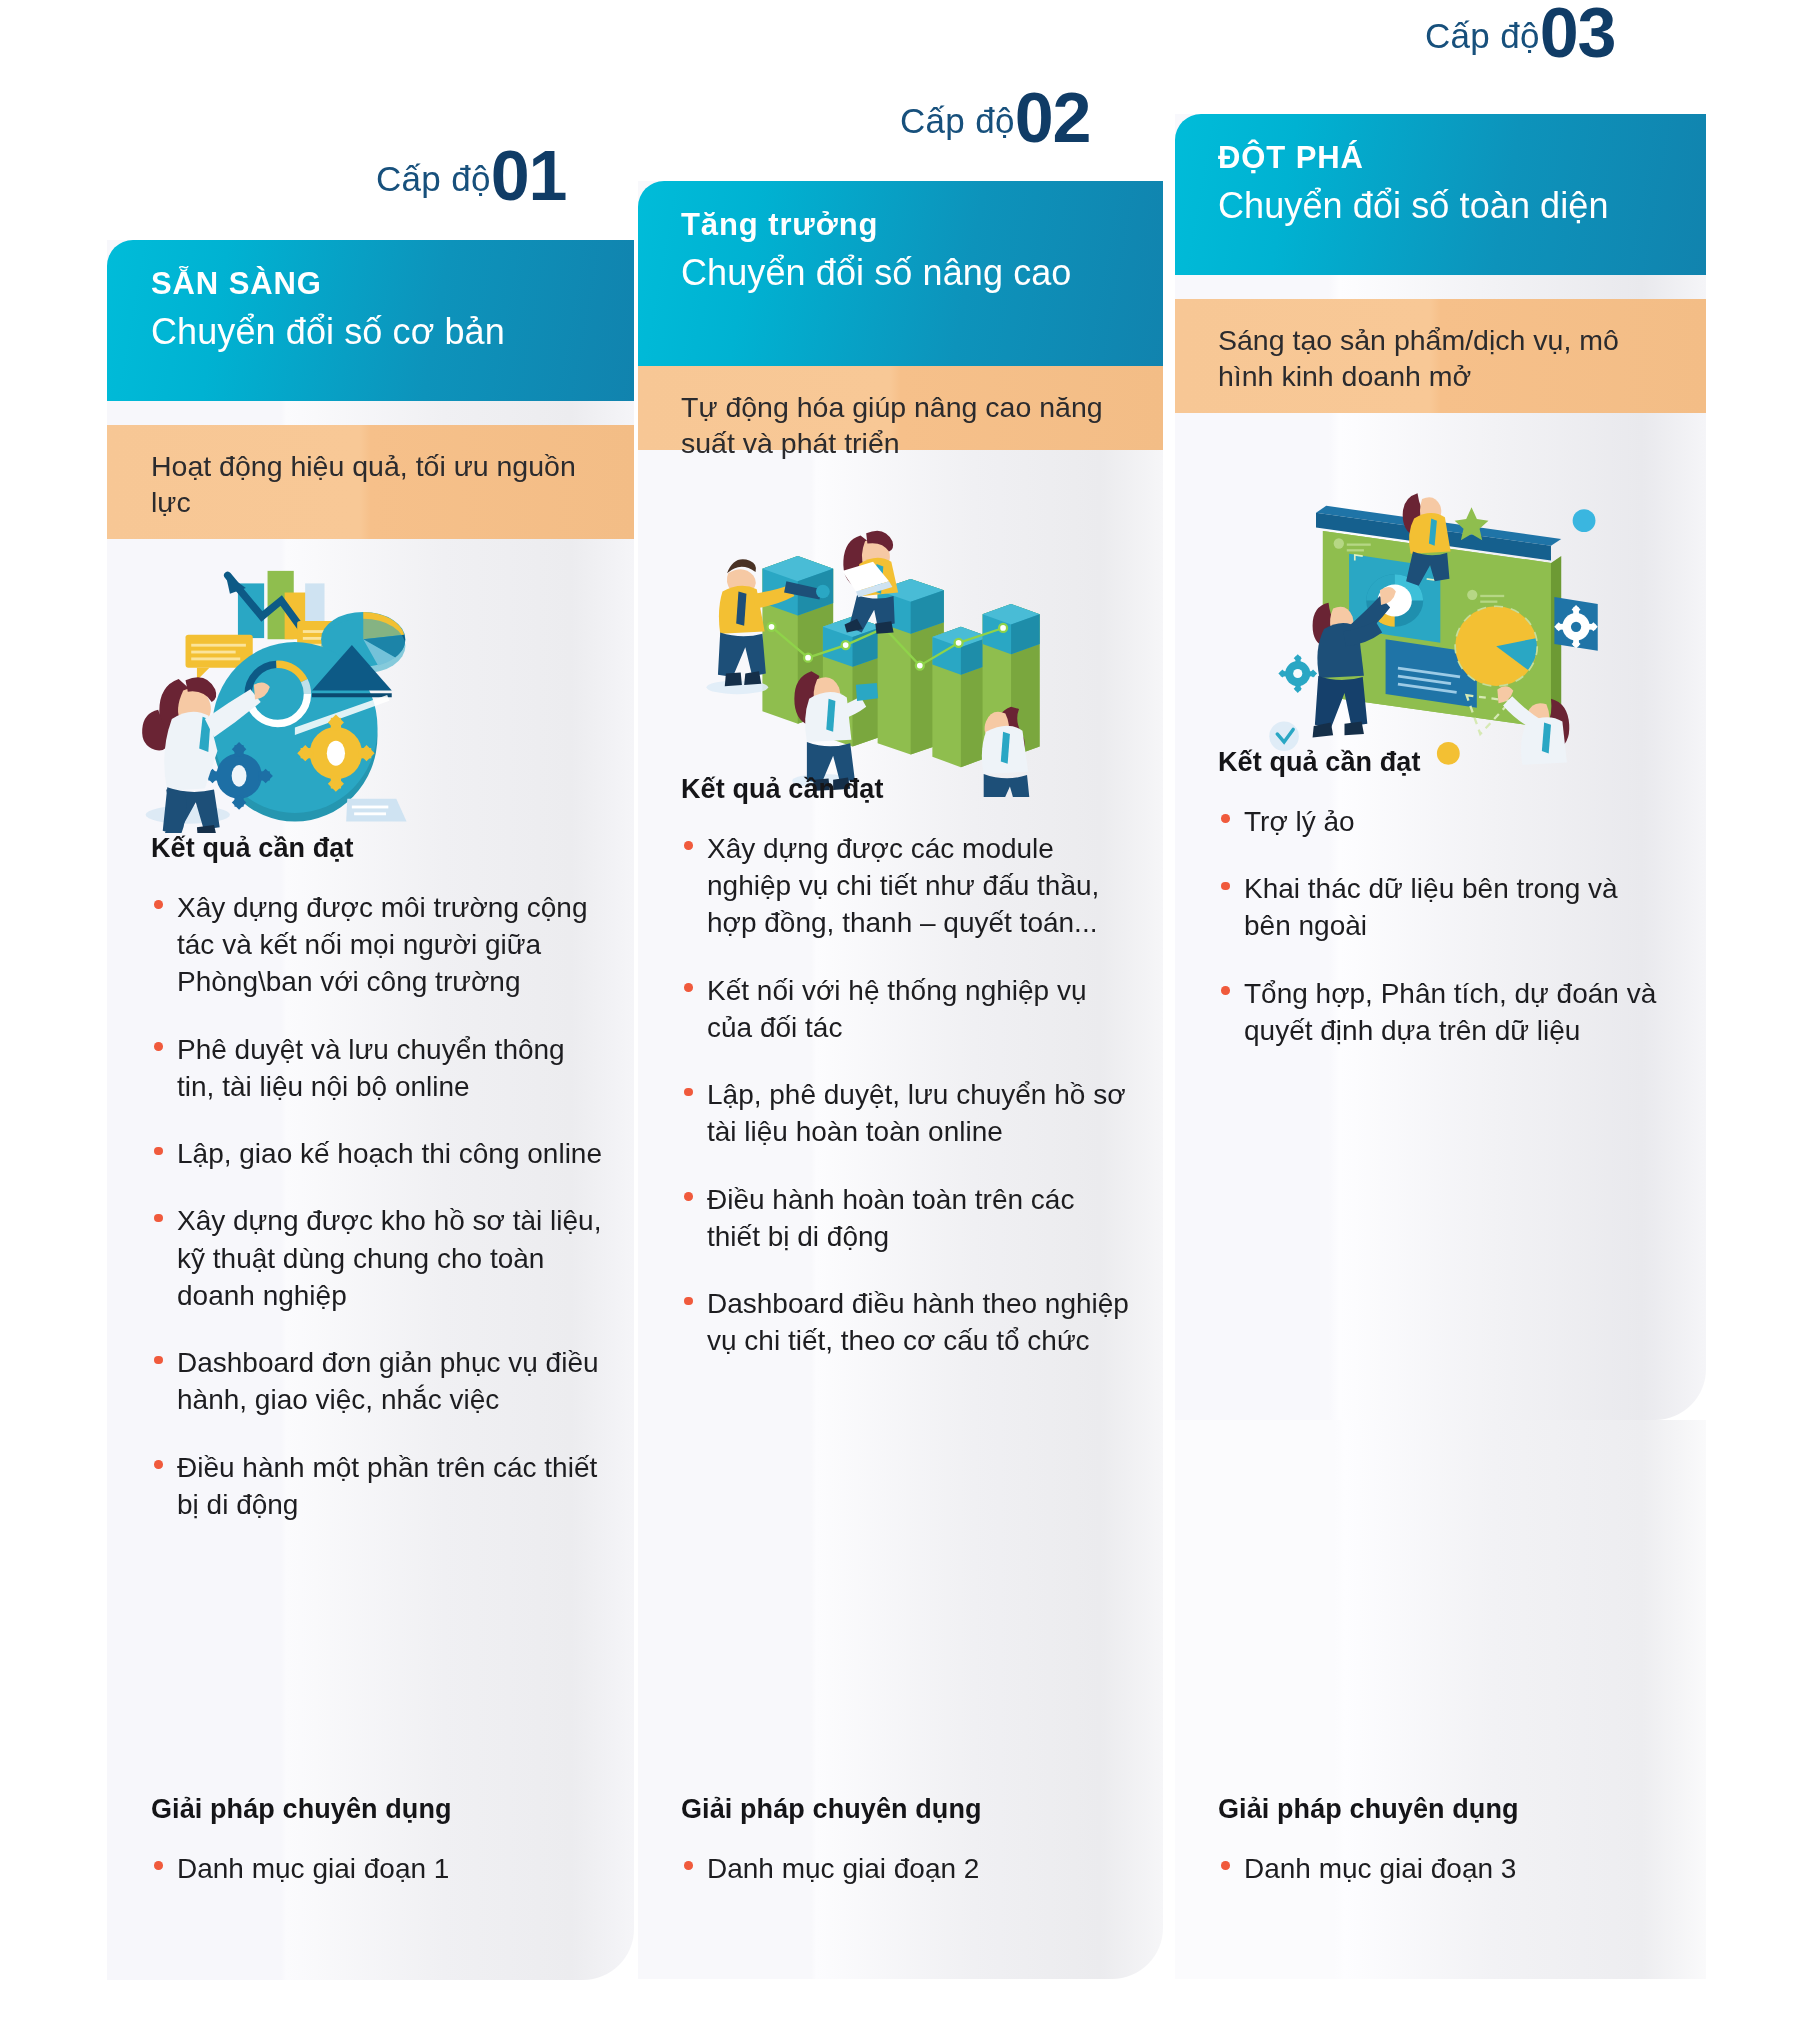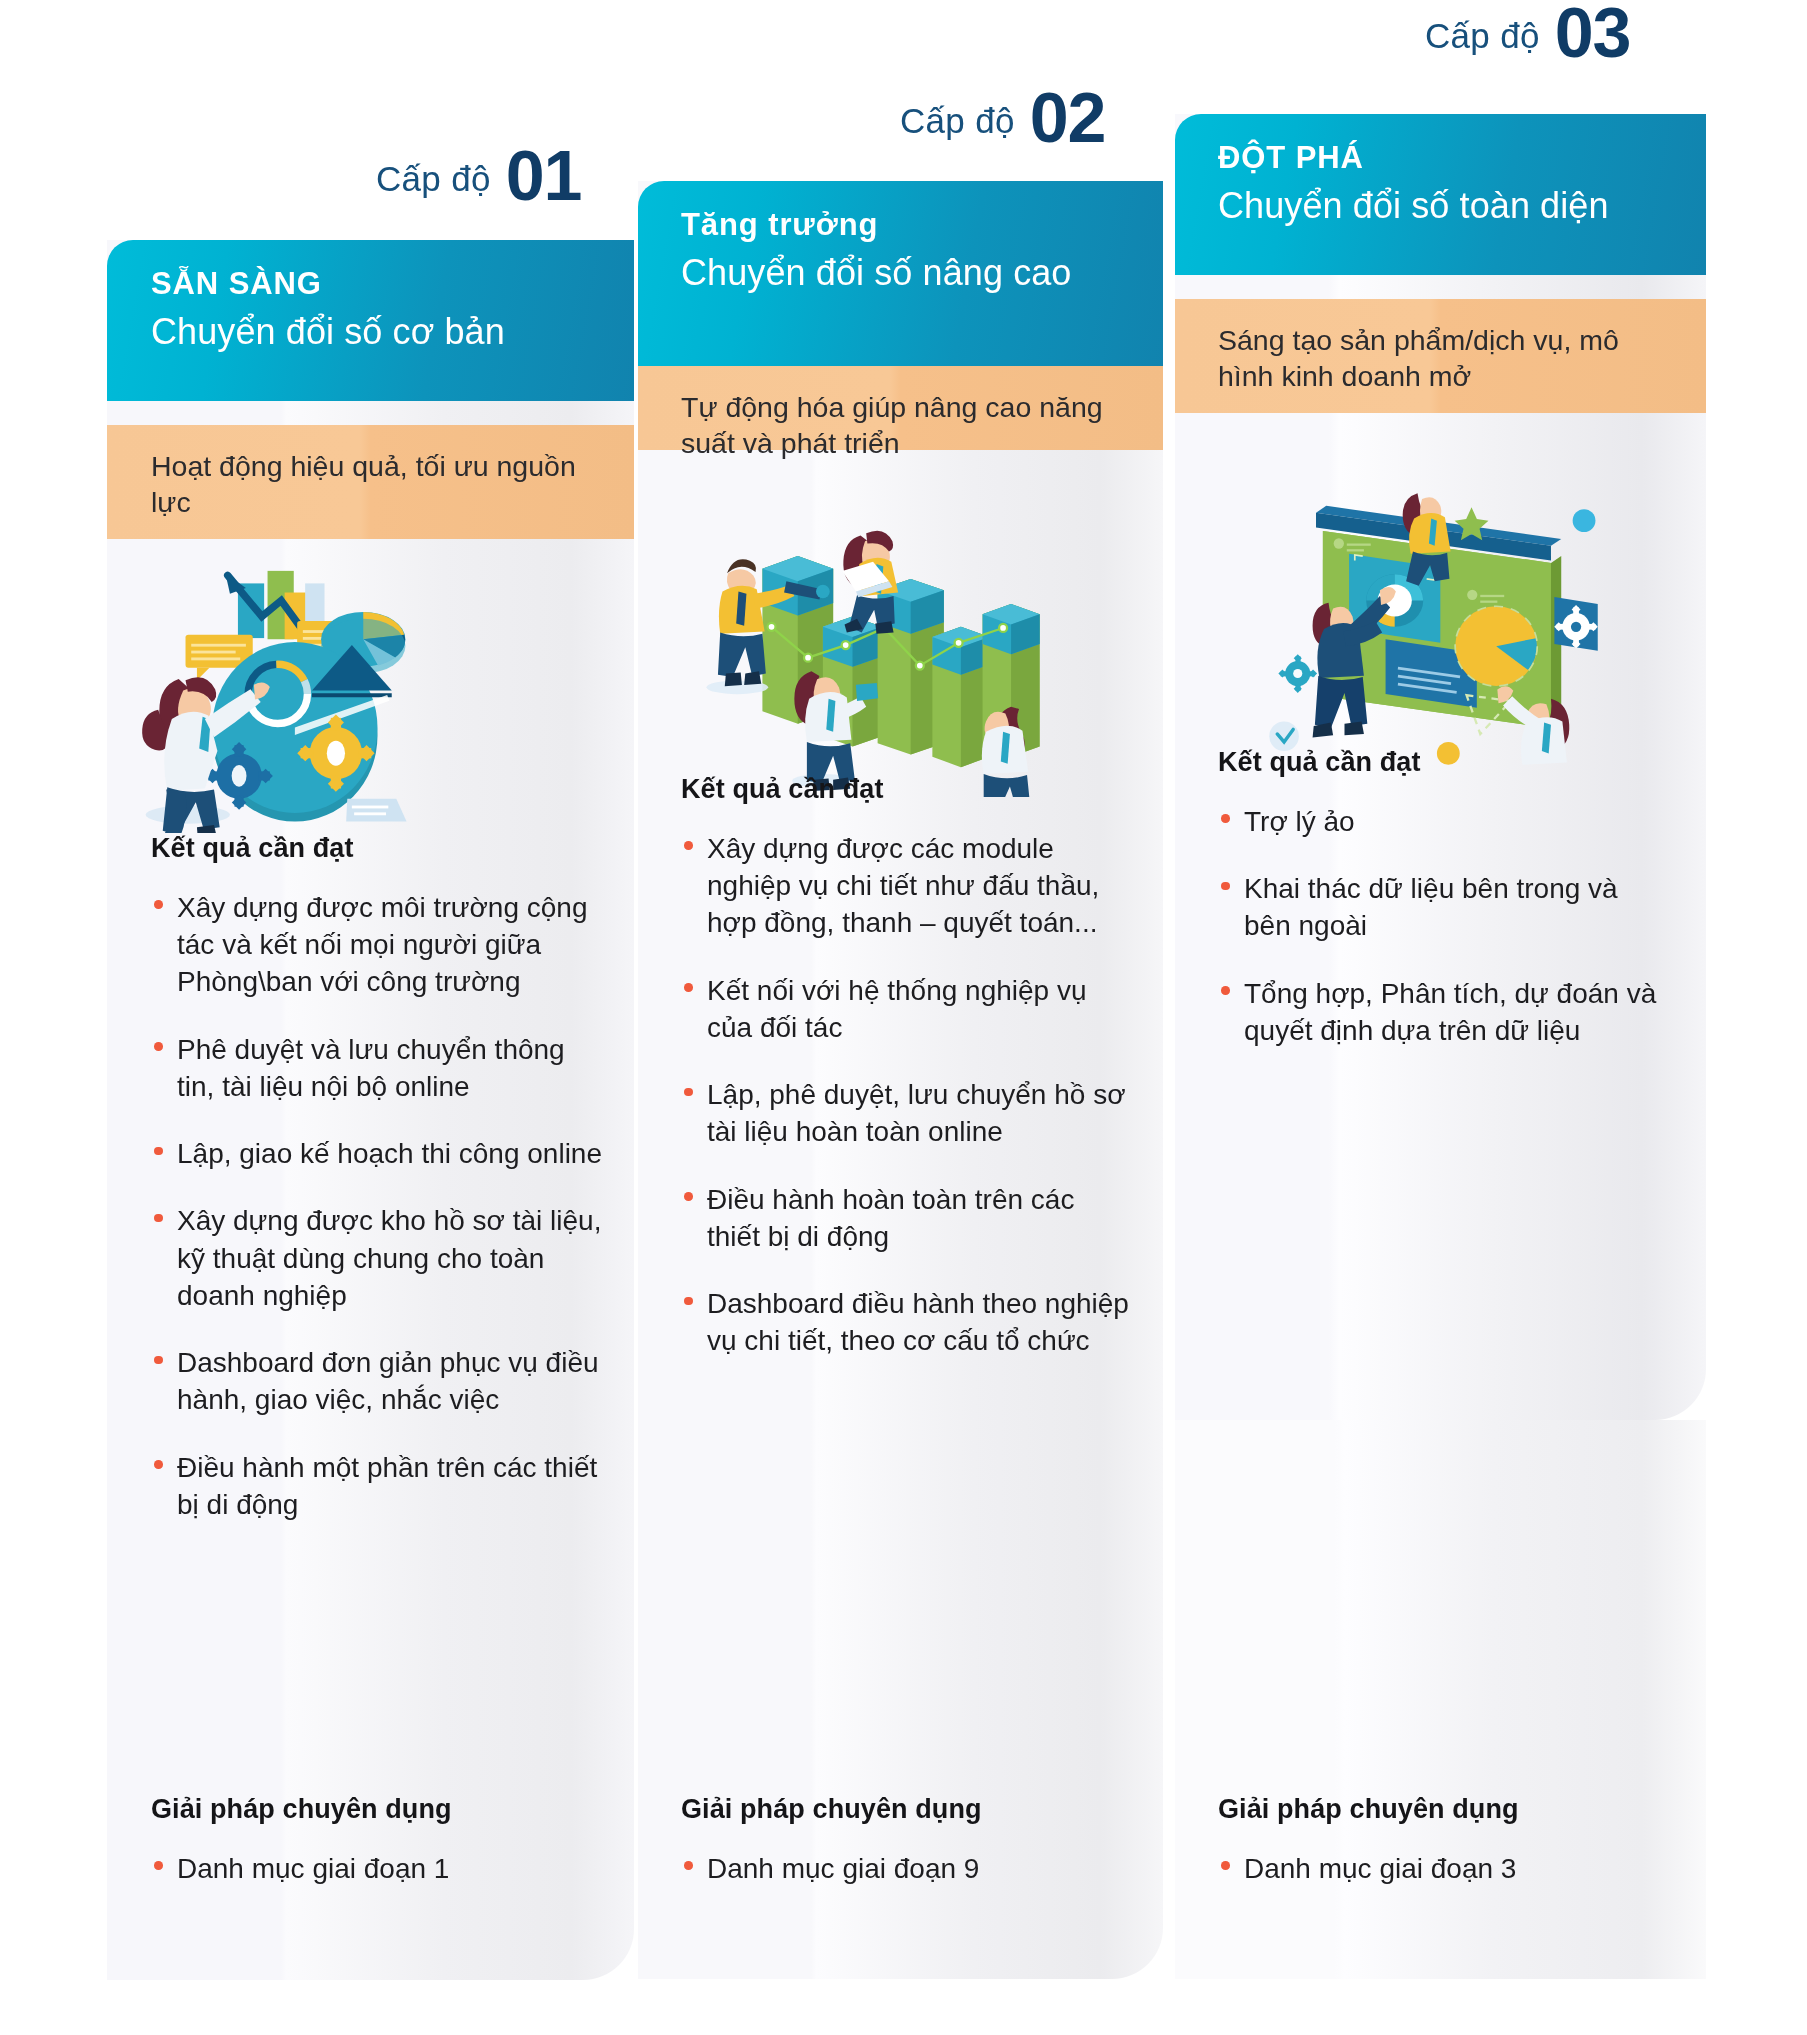--- a/index.html
+++ b/index.html
@@ -8,21 +8,21 @@
     background:#ffffff;
     font-family:"Liberation Sans", sans-serif;
     overflow:hidden;
     position:relative;
   }
   .stage{position:absolute;inset:0;}
 
   
   .level-tag{
     position:absolute;
-    display:flex;align-items:flex-end;gap:15px;
+    display:flex;align-items:flex-end;
     color:#12456f;
     white-space:nowrap;
     z-index:6;
   }
   .level-tag .lvl-word{
     font-size:35px;font-weight:400;letter-spacing:0.3px;
     padding-bottom:9px;color:#17507c;
   }
   .level-tag .lvl-num{
     font-size:70px;font-weight:700;line-height:.92;color:#103c66;
@@ -373,21 +373,21 @@
         <li><span class="dot"></span><span>Kết nối với hệ thống nghiệp vụ của đối tác</span></li>
         <li><span class="dot"></span><span>Lập, phê duyệt, lưu chuyển hồ sơ tài liệu hoàn toàn online</span></li>
         <li><span class="dot"></span><span>Điều hành hoàn toàn trên các thiết bị di động</span></li>
         <li><span class="dot"></span><span>Dashboard điều hành theo nghiệp vụ chi tiết, theo cơ cấu tổ chức</span></li>
       </ul>
     </div>
 
     <div class="content" style="left:43px; top:1613px; width:451px;">
       <p class="sect-title">Giải pháp chuyên dụng</p>
       <ul class="blist tight">
-        <li><span class="dot"></span><span>Danh mục giai đoạn 9</span></li>
+        <li><span class="dot"></span><span>Danh mục giai đoạn 2</span></li>
       </ul>
     </div>
   </div>
 
   <div class="level-tag" style="left:1425px; top:1.1px;">
     <span class="lvl-word">Cấp độ</span>
     <span class="lvl-num">03</span>
   </div>
 
   <div class="card c3" style="left:1175px; top:114px; width:531px; height:1865px;">

